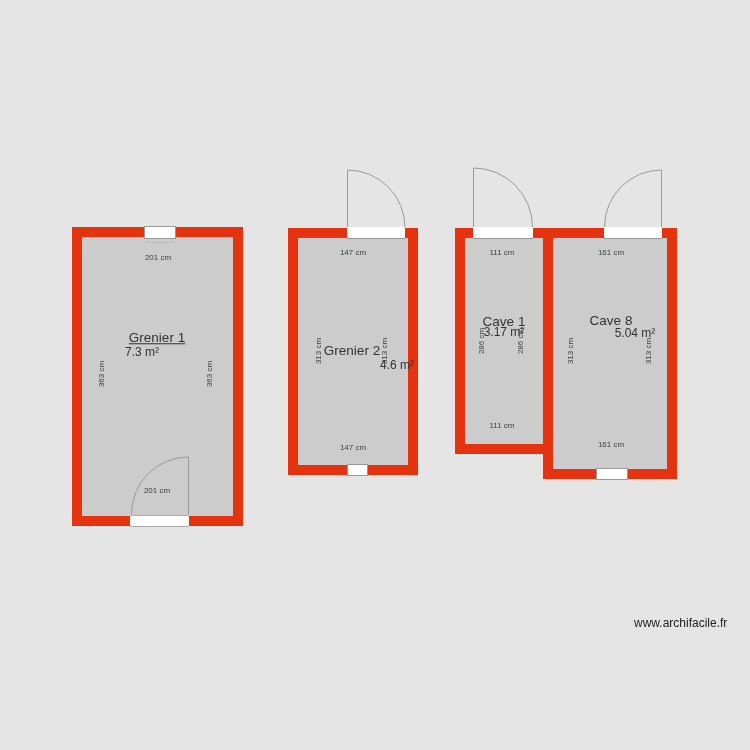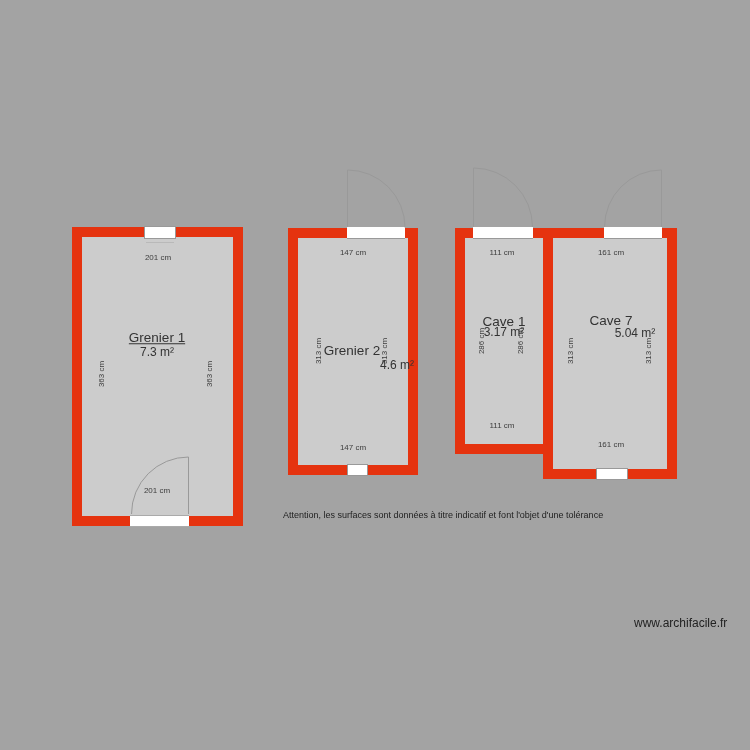--- a/index.html
+++ b/index.html
@@ -3,21 +3,21 @@
 <meta charset="utf-8">
 <style>
   :root{
     --wall:#e5330f;
     --floor:#cccccc;
     --line:#999999;
     --text:#333333;
   }
   html,body{margin:0;padding:0;background:#fff;}
   .canvas{
-    position:relative;width:750px;height:750px;background:#a3a3a3;overflow:hidden;
+    position:relative;width:750px;height:750px;background:#e5e5e5;overflow:hidden;
     font-family:"Liberation Sans",sans-serif;color:var(--text);
   }
   .room{
     position:absolute;box-sizing:border-box;
     border:10px solid var(--wall);background:var(--floor);
   }
   #room-g1{left:72px;top:227px;width:171px;height:299px;}
   #room-g2{left:288px;top:228px;width:130px;height:247px;}
   #room-c1{left:455px;top:228px;width:100px;height:226px;}
   #room-c2{left:543px;top:228px;width:134px;height:251px;}
@@ -39,21 +39,21 @@
 
   .lbl{position:absolute;transform:translate(-50%,-50%);white-space:nowrap;line-height:1;}
   .room-name{font-size:13.5px;}
   .room-area{font-size:12px;}
   .dim{font-size:8px;color:#3d3d3d;}
   .dim.vert{transform:translate(-50%,-50%) rotate(-90deg);}
 
   
   #g1-dim-top{left:158px;top:258px;}
   #g1-name{left:157px;top:338px;text-decoration:underline;}
-  #g1-area{left:157px;top:352px;}
+  #g1-area{left:142px;top:352px;}
   #g1-dim-left{left:102px;top:374px;}
   #g1-dim-right{left:210px;top:374px;}
   #g1-dim-bottom{left:157px;top:491px;}
   
   #g2-dim-top{left:353px;top:253px;}
   #g2-name{left:352px;top:351px;text-align:right;}
   #g2-area{left:352px;top:365px;margin-left:45px;}
   #g2-dim-left{left:319px;top:351px;}
   #g2-dim-right{left:385px;top:351px;}
   #g2-dim-bottom{left:353px;top:448px;}
@@ -121,22 +121,21 @@
   <div class="lbl dim" id="g2-dim-bottom">147 cm</div>
 
   <div class="lbl dim" id="c1-dim-top">111 cm</div>
   <div class="lbl room-name" id="c1-name">Cave 1</div>
   <div class="lbl room-area" id="c1-area">3.17 m²</div>
   <div class="lbl dim vert" id="c1-dim-left">286 cm</div>
   <div class="lbl dim vert" id="c1-dim-right">286 cm</div>
   <div class="lbl dim" id="c1-dim-bottom">111 cm</div>
 
   <div class="lbl dim" id="c2-dim-top">161 cm</div>
-  <div class="lbl room-name" id="c2-name">Cave 7</div>
+  <div class="lbl room-name" id="c2-name">Cave 8</div>
   <div class="lbl room-area" id="c2-area">5.04 m²</div>
   <div class="lbl dim vert" id="c2-dim-left">313 cm</div>
   <div class="lbl dim vert" id="c2-dim-right">313 cm</div>
   <div class="lbl dim" id="c2-dim-bottom">161 cm</div>
 
-  <div class="note">Attention, les surfaces sont données à titre indicatif et font l'objet d'une tolérance</div>
   <div class="website">www.archifacile.fr</div>
 
 </div>
 
 </body></html>

